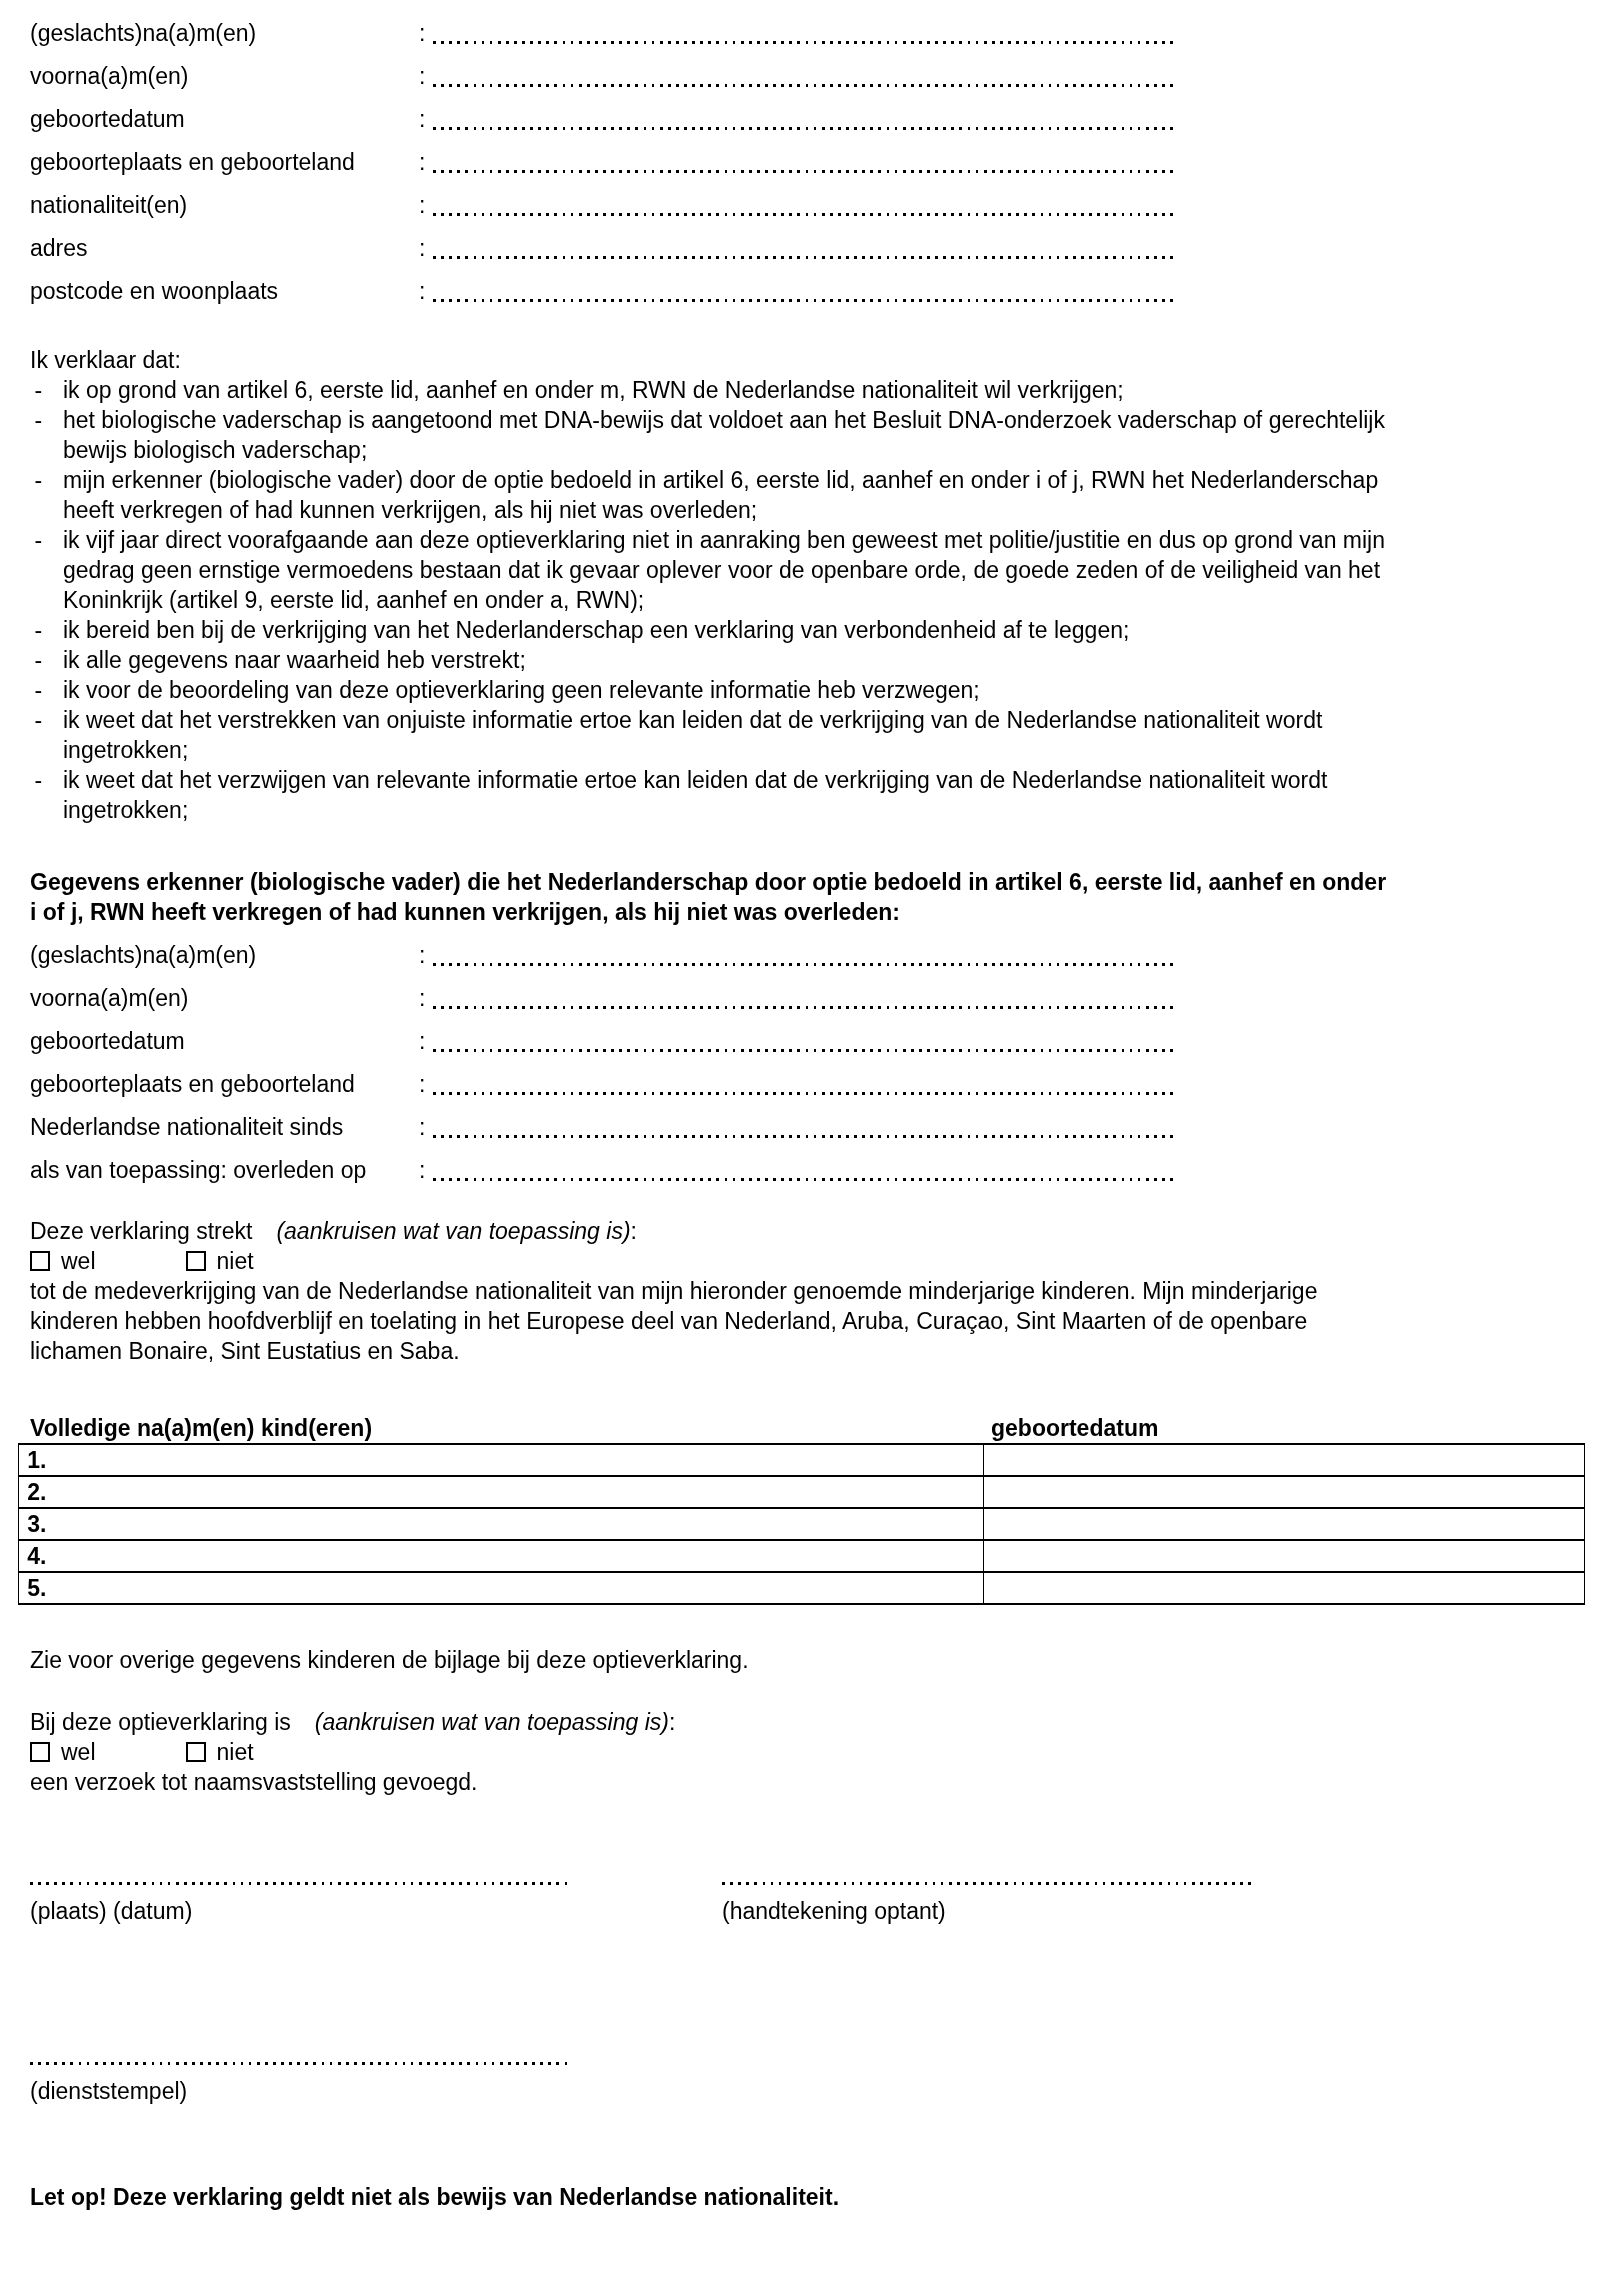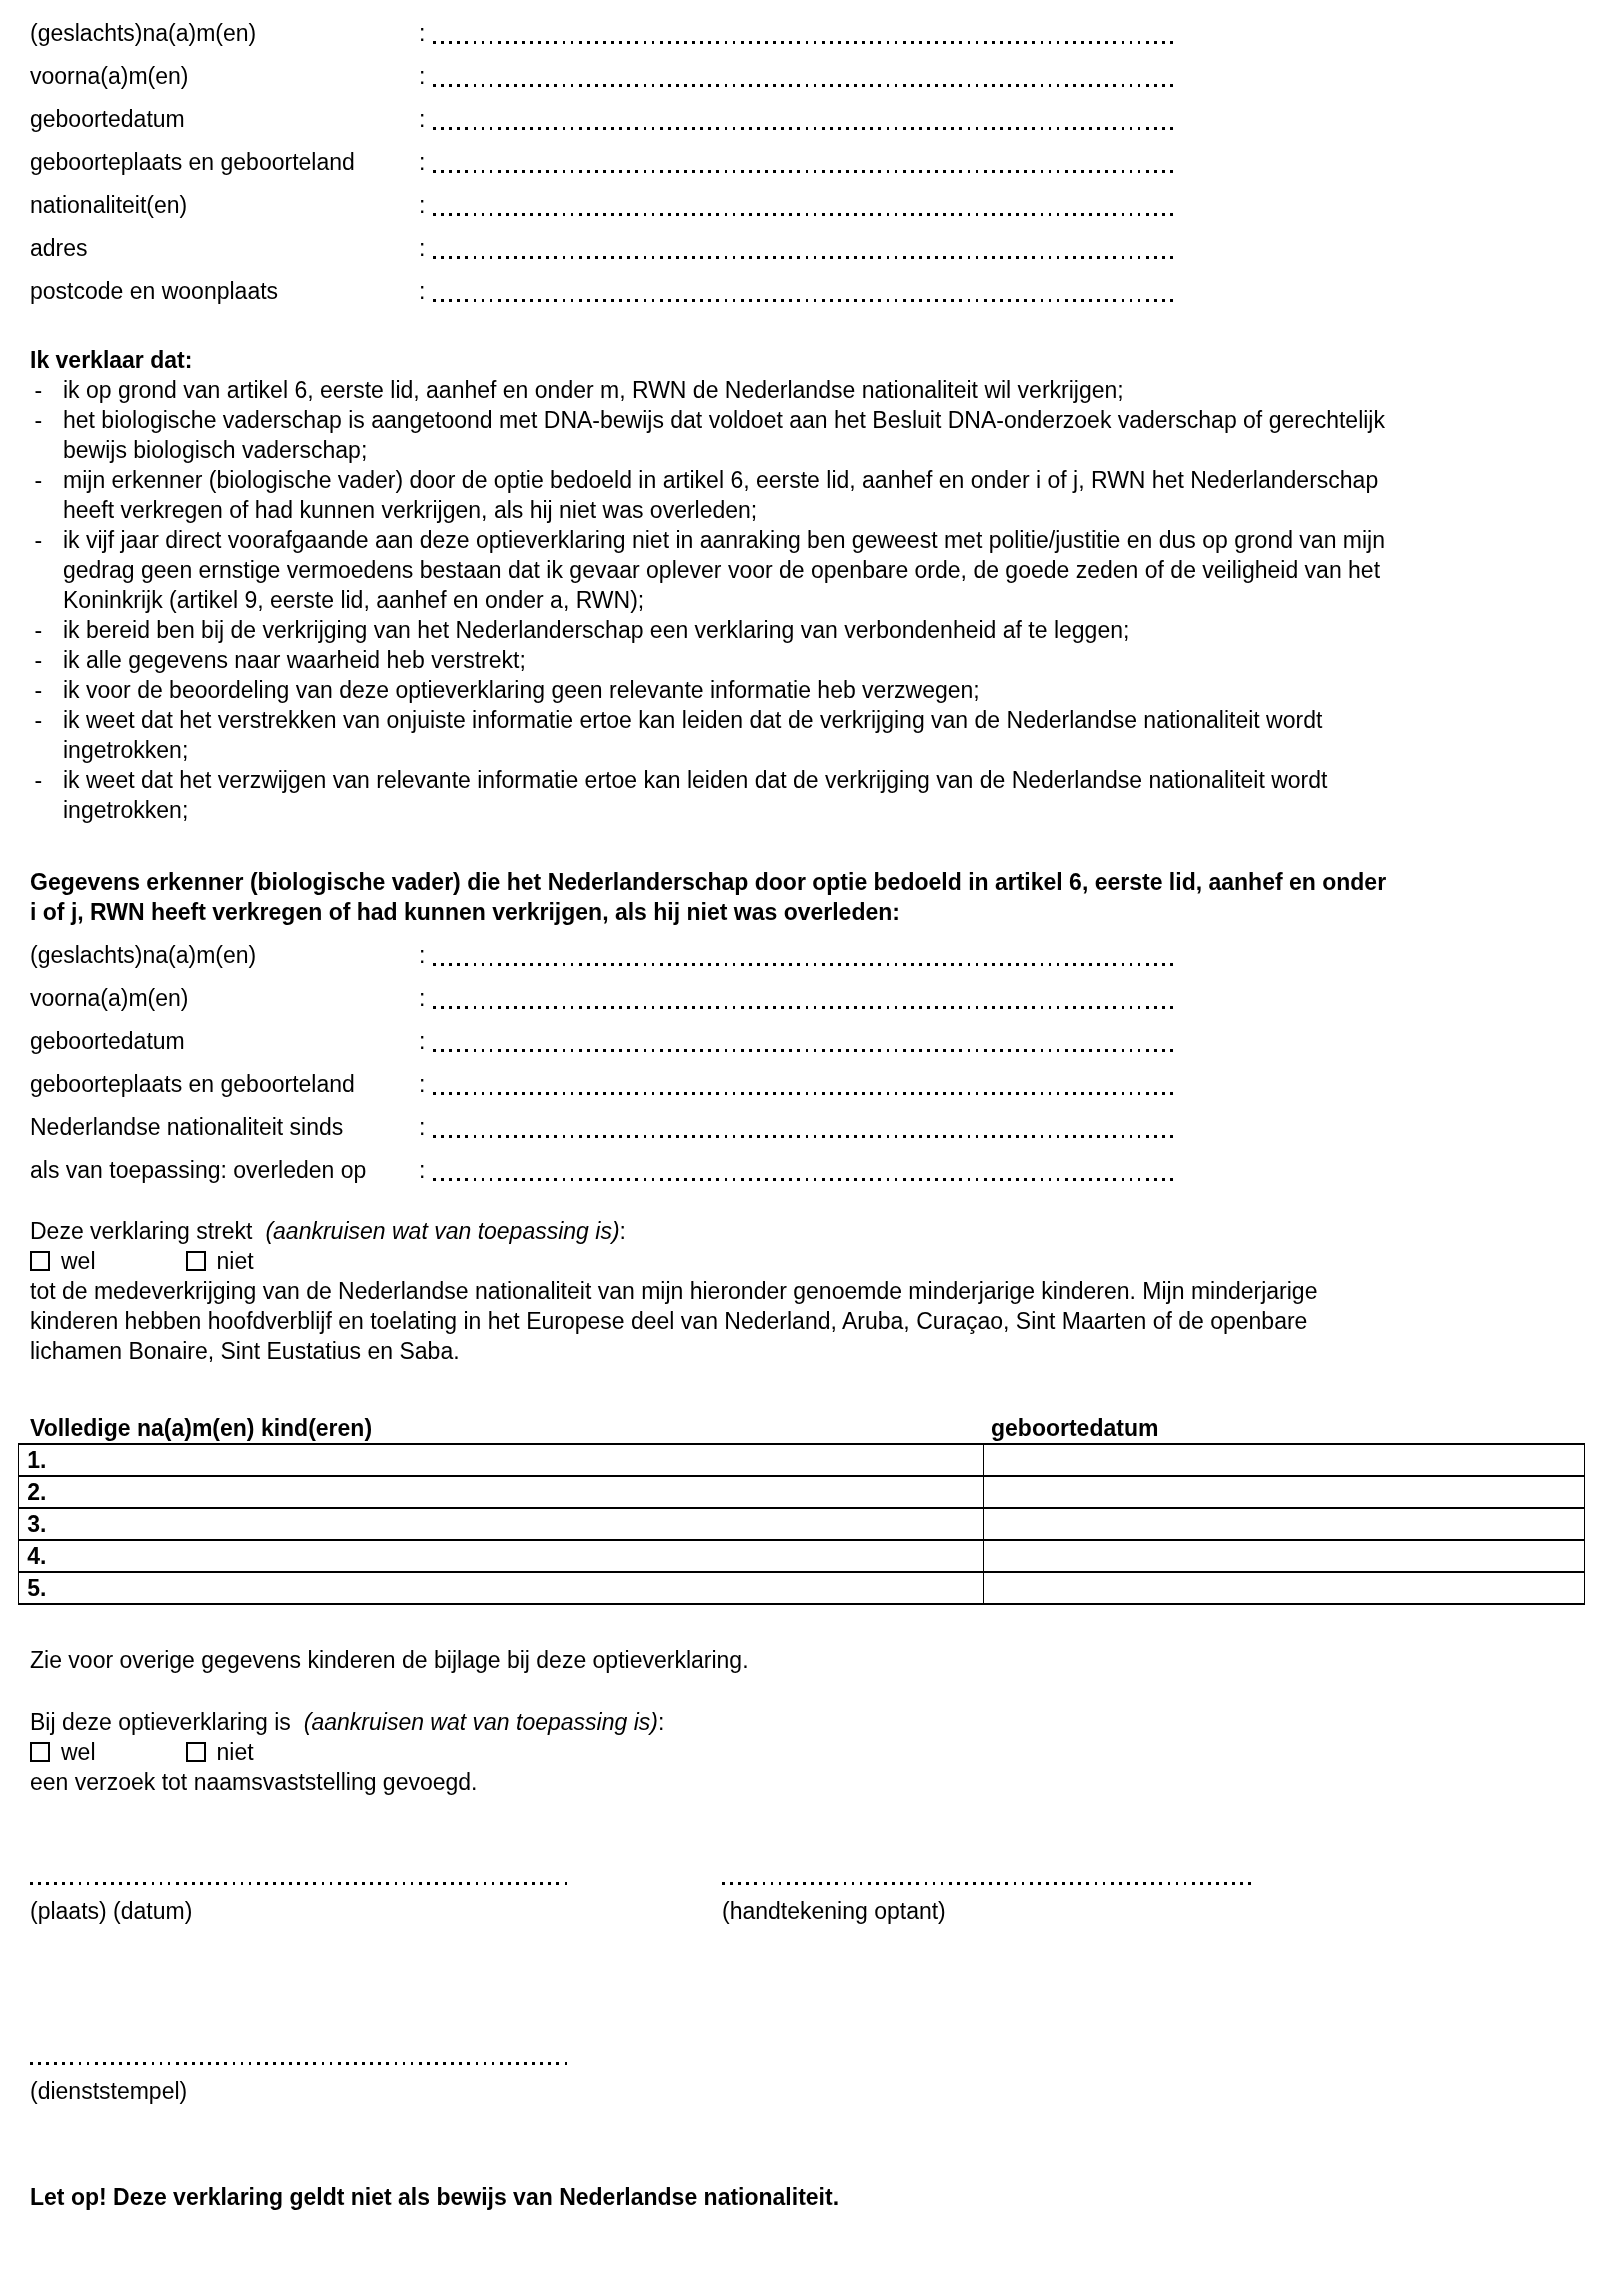--- a/index.html
+++ b/index.html
@@ -22,32 +22,32 @@
   .fields { width: 1146px; }
   .frow { display: flex; align-items: flex-end; height: 43px; }
   .flabel { flex: none; width: 389px; }
   .fcolon { flex: none; margin-right: 7.2px; }
   .fdots {
     flex: 1 1 auto; height: 2.7px; margin-bottom: 4.5px;
     background: repeating-linear-gradient(to right, #000 0 2.7px, transparent 2.7px 8.1px);
   }
 
   
-  .decl-title { margin-top: 39px; font-weight: bold; }
+  .decl-title { margin-top: 39px; }
   .decl-list { list-style: none; }
   .decl-list li { position: relative; padding-left: 33px; }
   .decl-list li::before { content: "-"; position: absolute; left: 4.5px; }
 
   
   .erk-heading { font-weight: bold; margin-top: 42px; }
   .fields2 { margin-top: 0; }
 
   
   .lead-line { margin-top: 31px; }
-  .lead-line em { margin-left: 13px; }
+  .lead-line em { margin-left: 24px; }
 
   
   .cbrow { display: flex; align-items: center; height: 30px; }
   .cb { flex: none; width: 20px; height: 20px; border: 2.7px solid #000; background: #fff; margin-right: 11px; }
   .cb.cb2 { margin-left: 90px; }
 
   
   .tbl-head { display: flex; font-weight: bold; margin-top: 47px; }
   .tbl-head .th1 { flex: none; width: 961px; }
   .tbl {

